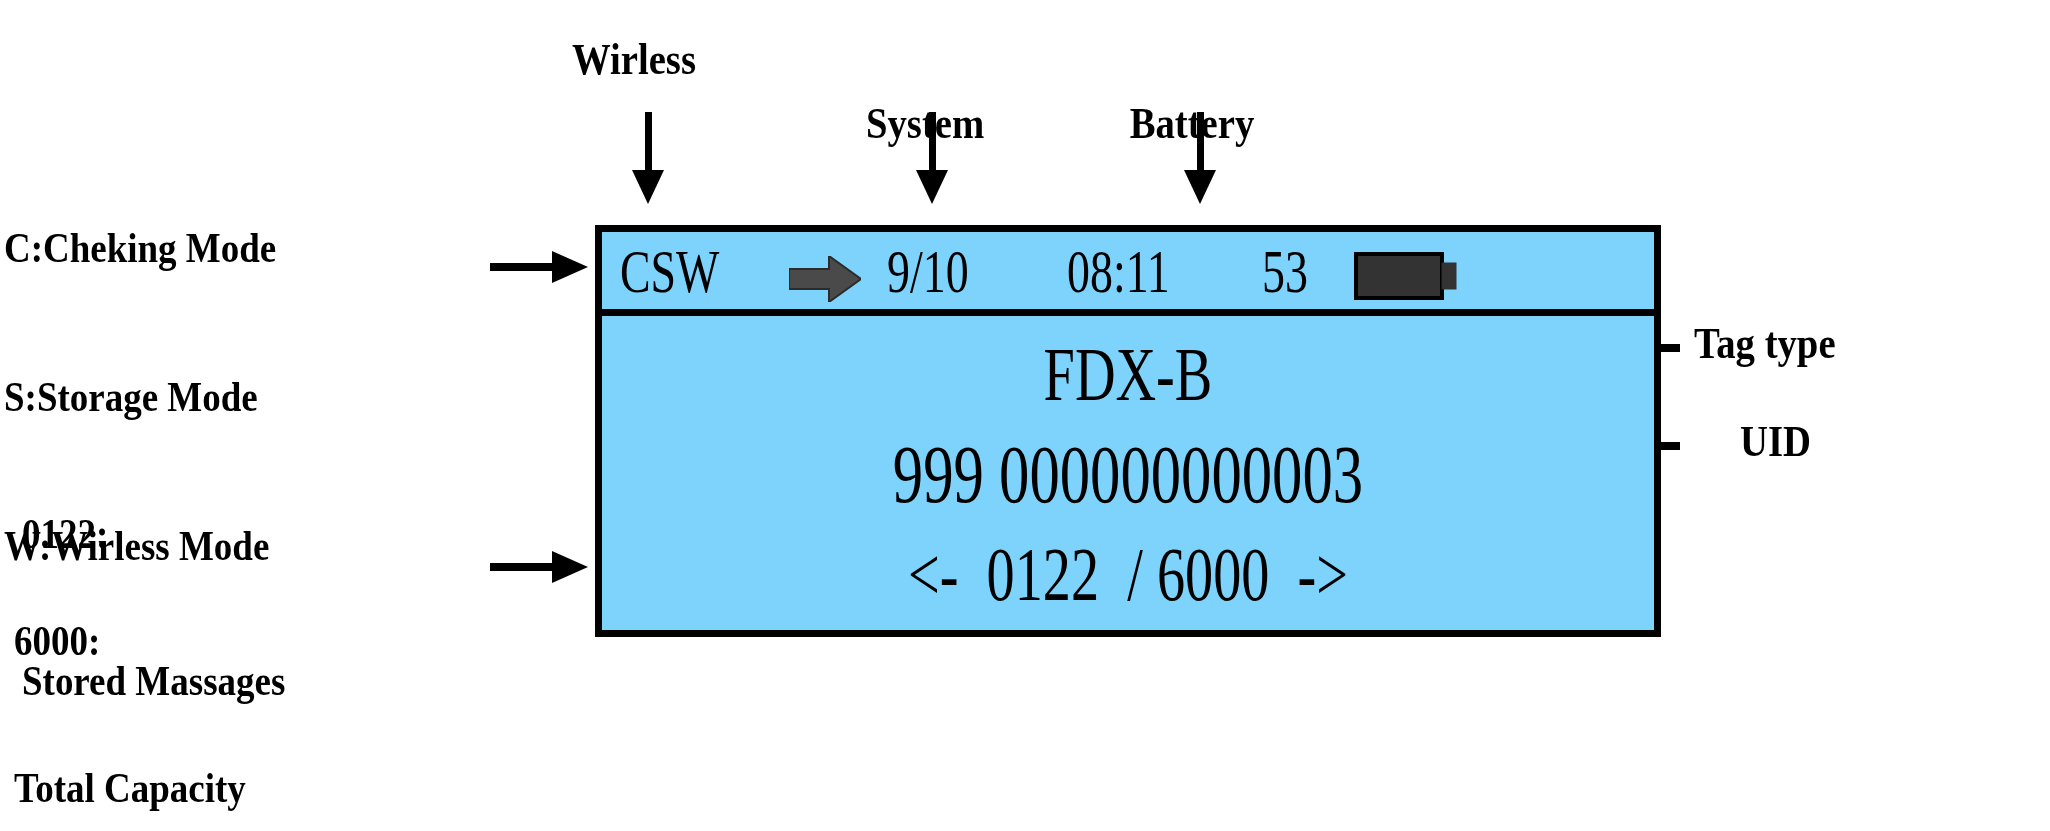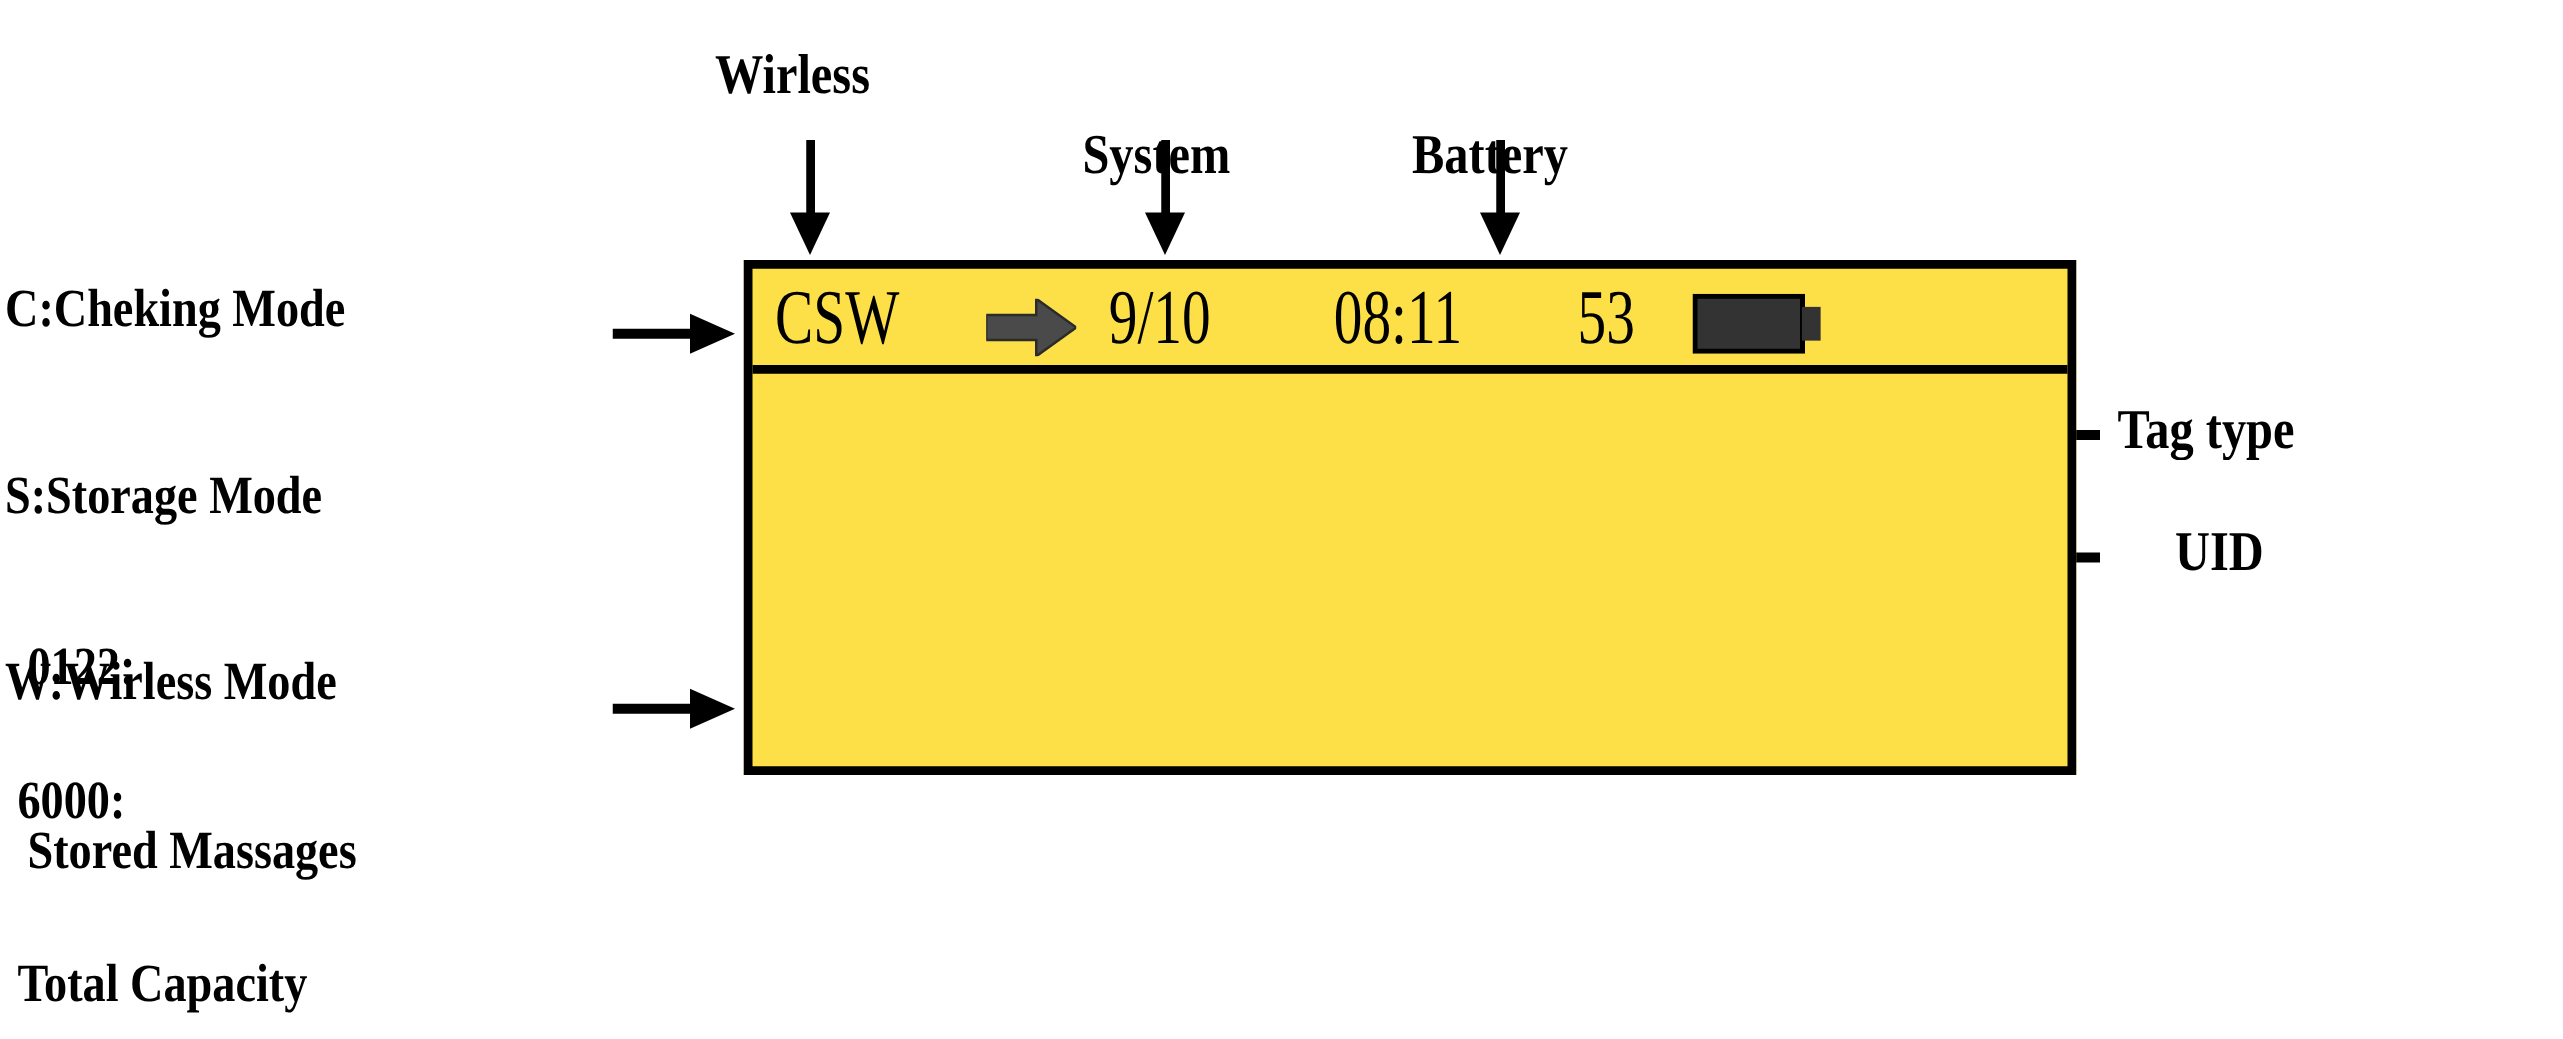--- a/index.html
+++ b/index.html
@@ -33,24 +33,24 @@
   #ann-stored{left:22px;top:420px;font-size:43px;}
   #ann-stored div{margin-bottom:10px;}
   #ann-total{left:14px;top:527px;font-size:43px;}
   #ann-total div{margin-bottom:10px;}
 
   
   .arrow svg{display:block;}
 
   
   #lcd{
-    left:595px;top:208px;
+    left:595px;top:225px;
     width:1052px;height:398px;
     border:7px solid #000;
-    background:#fde047;
+    background:#7dd3fc;
     box-sizing:content-box;
   }
   #statusbar{
     position:relative;
     height:77px;
     border-bottom:7px solid #000;
     display:flex;
     align-items:center;
   }
   .lcdtxt{
@@ -174,14 +174,19 @@
 
     <div id="st-battery">
       <svg width="104" height="48" viewBox="0 0 104 48">
         <rect x="2" y="2" width="86" height="44" fill="#333333" stroke="#000000" stroke-width="4"></rect>
         <rect x="88" y="11" width="14" height="26" fill="#333333" stroke="#333333" stroke-width="1"></rect>
       </svg>
     </div>
 
   </div>
 
+  <div id="lcdbody">
+    <div class="lcdtxt" id="lcd-tagtype">FDX-B</div>
+    <div class="lcdtxt" id="lcd-uid">999 000000000003</div>
+    <div class="lcdtxt" id="lcd-counter">&lt;-  0122  / 6000  -&gt;</div>
+  </div>
 
 </div>
 
 </body></html>

